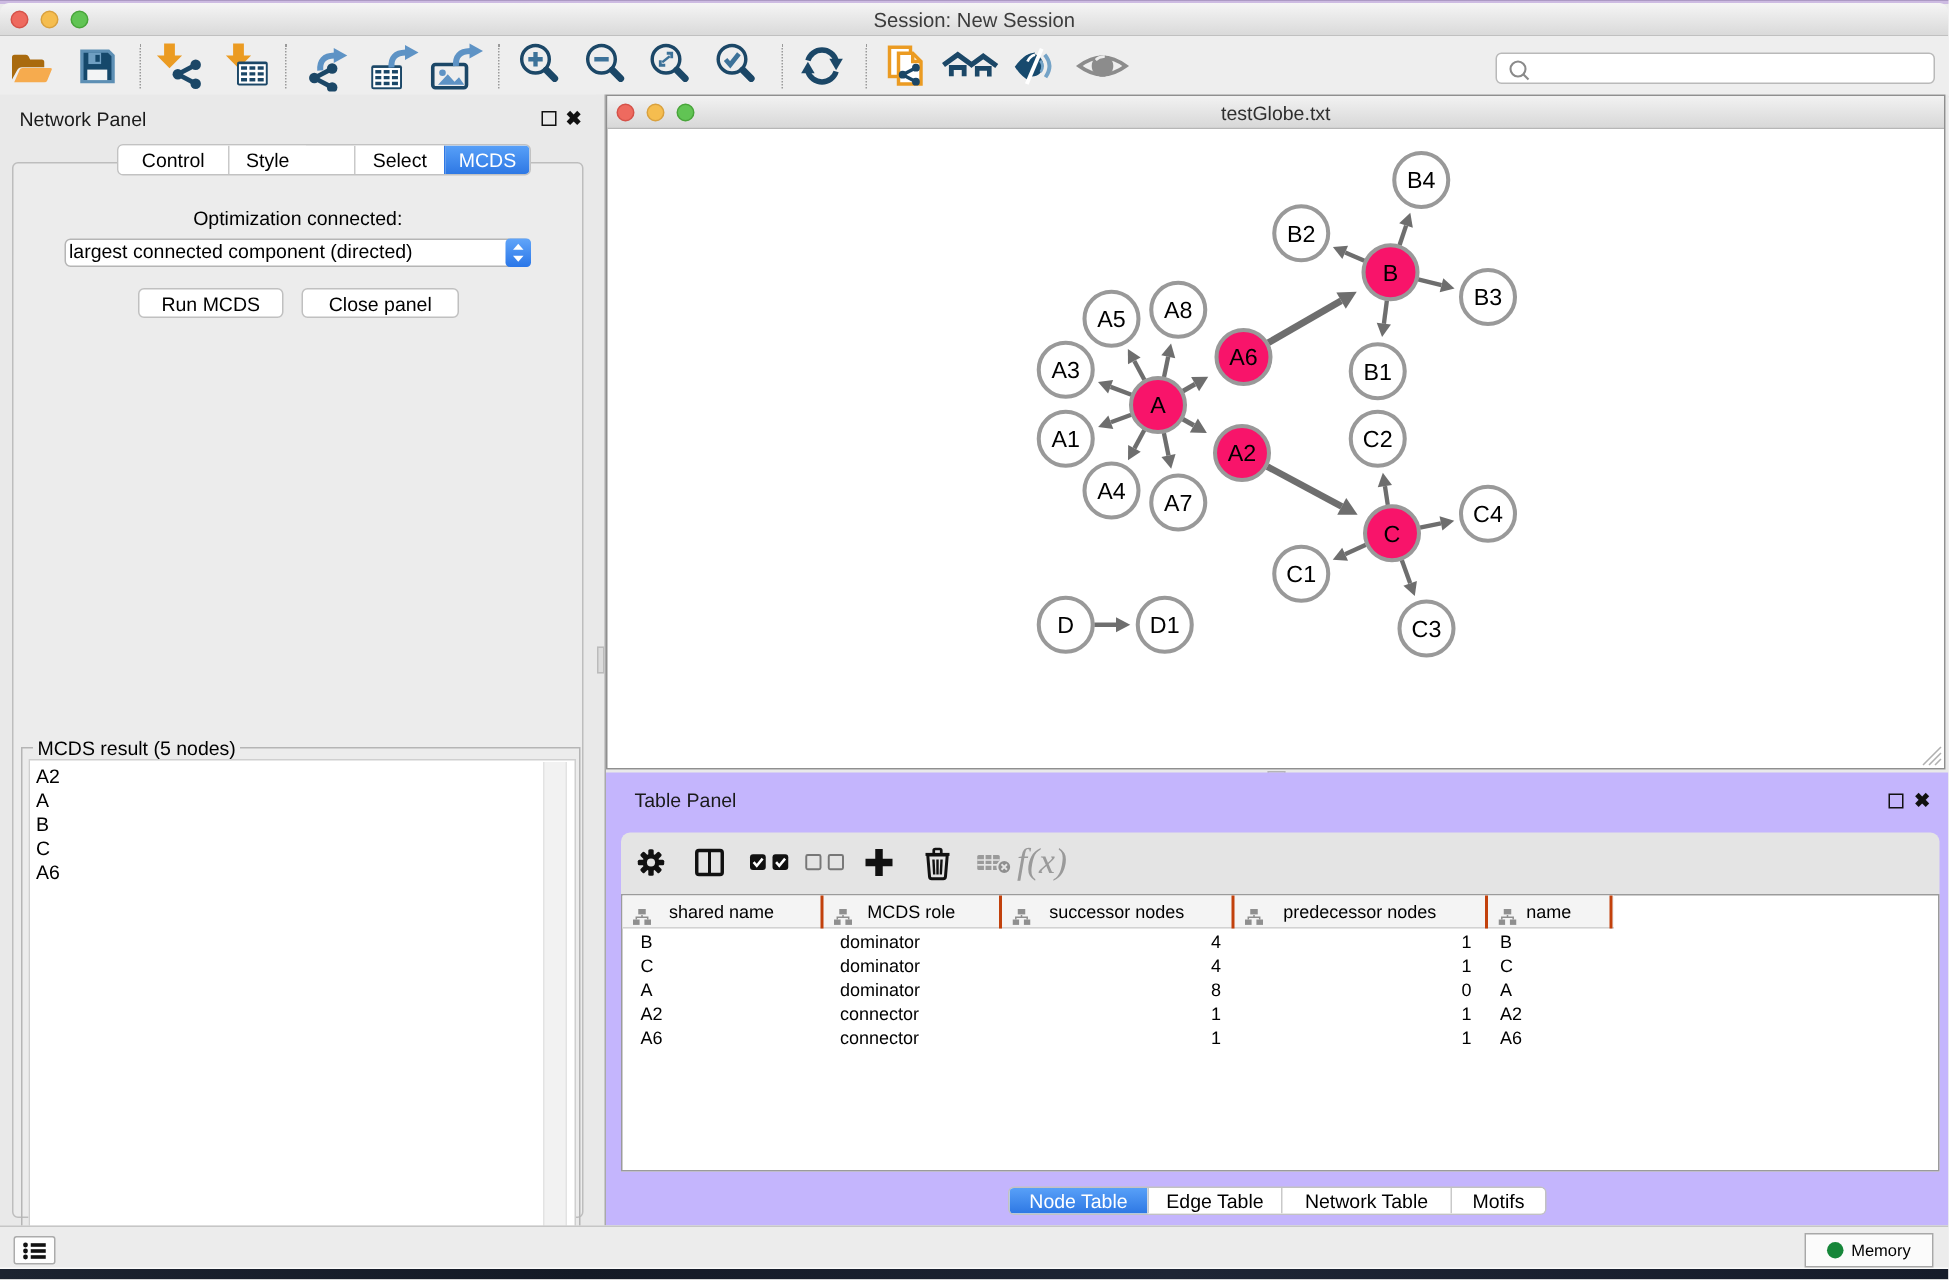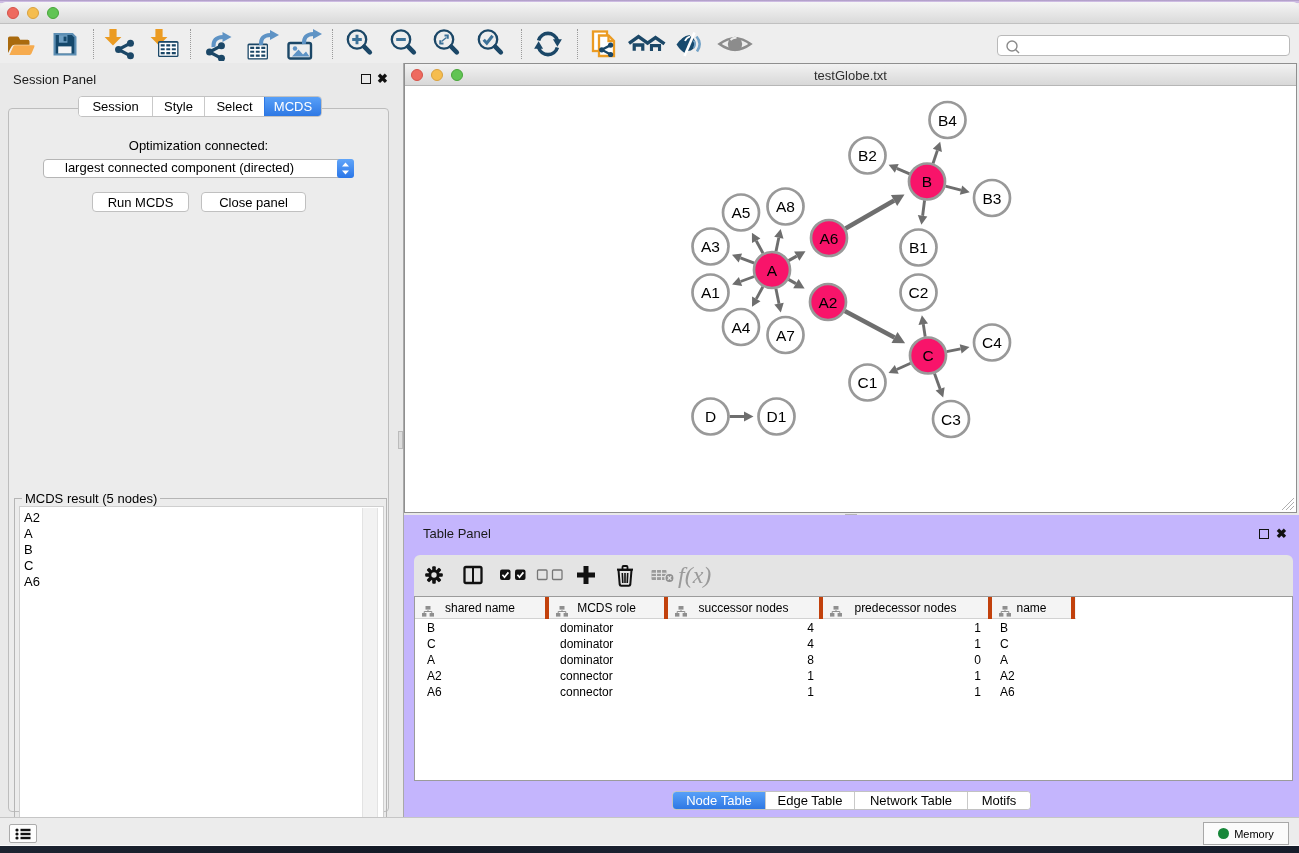--- a/index.html
+++ b/index.html
@@ -22,24 +22,24 @@
 .pfloat { position:absolute; width:10px; height:10px; border:1.5px solid #111; background:transparent; }
 .pclose { position:absolute; font-size:13px; font-weight:bold; color:#111; line-height:11px; }
 #ctrl-box { position:absolute; left:8px; top:45px; width:381px; height:704px; border:1px solid #bdbdbd; border-radius:4px; background:#ececec; }
 .tabgrp { position:absolute; display:flex; height:21px; border:1px solid #c2c2c2; border-radius:4px; overflow:hidden; background:#fff; }
 .tabgrp .tab { height:100%; display:flex; align-items:center; justify-content:center; font-size:13px; color:#000; background:#fff; border-left:1px solid #c9c9c9; }
 .tabgrp .tab:first-child { border-left:none; }
 .tabgrp .tab.sel { background:linear-gradient(#58a0f8,#2e78e4); color:#fff; border-left-color:#2e78e4; }
 #ctrl-tabs { left:78px; top:33px; }
 #ctrl-tabs .tab:nth-child(1){ width:73px; }
 #ctrl-tabs .tab:nth-child(2){ width:52px; }
-#ctrl-tabs .tab:nth-child(3){ width:60px; }
+#ctrl-tabs .tab:nth-child(3){ width:60px;margin-left:32px; }
 #ctrl-tabs .tab:nth-child(4){ width:57px; }
 #opt-label { position:absolute; left:0; top:75px; width:397px; text-align:center; font-size:13px; color:#000; }
-#opt-select { position:absolute; left:43px; top:96px; width:311px; height:19px; background:#fff; border:1px solid #b5b5b5; border-radius:4px; font-size:13px; color:#000; line-height:16px; padding-left:21px; }
+#opt-select { position:absolute; left:43px; top:96px; width:311px; height:19px; background:#fff; border:1px solid #b5b5b5; border-radius:4px; font-size:13px; color:#000; line-height:16px; padding-left:2px; }
 #opt-select .caps { position:absolute; right:-1px; top:-1px; width:17px; height:19px; background:linear-gradient(#61a5f9,#2a76e8); border-radius:3px; }
 .btn { position:absolute; height:20px; background:#fff; border:1px solid #c0c0c0; border-radius:4px; font-size:13px; color:#000; display:flex; align-items:center; justify-content:center; }
 #btn-run { left:92px; top:129px; width:97px; }
 #btn-close { left:201px; top:129px; width:105px; }
 #mcds-fs { position:absolute; left:14px; top:399px; width:373px; height:328px; border:1px solid #b5b5b5;margin-top:36px; }
 #mcds-legend { position:absolute; left:7px; top:-8px; background:#ececec; padding:0 3px; font-size:13px; color:#000; }
 #mcds-list { position:absolute; left:4px; top:7px; width:365px; height:316px; background:#fff; border:1px solid #cfcfcf; font-size:13px; line-height:16px; padding:3px 0 0 4px; color:#000; }
 #mcds-scroll { position:absolute; right:5px; top:1px; width:16px; height:314px; background:#f2f2f2; border-left:1px solid #e3e3e3; border-right:1px solid #e3e3e3; }
 #vsplit { position:absolute; left:397px; top:0; width:7px; height:754px; background:#e9e9e9; border-right:1px solid #a9a9a9; }
 #vsplit-grip { position:absolute; left:1px; top:368px; width:5px; height:18px; background:#dcdcdc; border:1px solid #bbb; }
@@ -47,41 +47,42 @@
 #net-titlebar { position:absolute; left:0; top:0; width:100%; height:22px; background:linear-gradient(#f2f2f2,#d8d8d8); border-bottom:1px solid #b6b6b6; }
 #net-titlebar .t-red { left:6px; } #net-titlebar .t-yel { left:26px; } #net-titlebar .t-grn { left:46px; }
 #net-title-text { position:absolute; top:4px; left:0; width:100%; text-align:center; font-size:13px; color:#2e2e2e; }
 #graph { position:absolute; left:0; top:22px; width:891px; height:426px; }
 #tablepanel { position:absolute; left:404px; top:452px; width:895px; height:302px; background:#c4b5fd; }
 #tp-title { position:absolute; left:19px; top:11px; font-size:13px; color:#1a1a1a; }
 #tp-toolbar { position:absolute; left:10px; top:40px; width:879px; height:41px; background:#e4e4e4; border-radius:6px 6px 0 0; }
 .tpi { position:absolute; top:7px; }
 #tp-table { position:absolute; left:10px; top:81px; width:879px; height:185px; background:#fff; border:1px solid #9b9b9b; }
 #tp-header { position:absolute; left:0; top:0; width:661px; height:22px; background:#f4f4f4; border-bottom:1px solid #d2d2d2; }
-.hcol { position:absolute; top:0; height:22px; border-right:4px solid #c2410c; font-size:12px; color:#000; text-align:center; line-height:22px; }
+.hcol { position:absolute; top:0; height:22px; border-right:2px solid #c2410c; font-size:12px; color:#000; text-align:center; line-height:22px; }
 .hico { position:absolute; left:7px; top:5px; }
 .trow { position:absolute; font-size:12px; color:#000; height:16px; line-height:16px; }
 #bot-tabs { left:268px; top:276px; height:19px; }
 #bot-tabs .tab:nth-child(1){ width:92px; }
 #bot-tabs .tab:nth-child(2){ width:89px; }
 #bot-tabs .tab:nth-child(3){ width:113px; }
 #bot-tabs .tab:nth-child(4){ width:63px; }
 #statusbar { position:absolute; left:0; top:815px; width:1299px; height:29px; background:#ececec; border-top:1px solid #c6c6c6; border-bottom:1px solid #fafafa; }
 #sb-listbtn { position:absolute; left:9px; top:6px; width:28px; height:19px; background:#fdfdfd; border:1px solid #ababab; border-radius:2px; display:flex; align-items:center; justify-content:center; }
 #sb-mem { position:absolute; right:10px; top:4px; width:86px; height:23px; background:#fbfbfb; border:1px solid #a8a8a8; font-size:11px; color:#000; display:flex; align-items:center; justify-content:center; gap:5px; }
 #sb-mem .dot { width:11px; height:11px; border-radius:50%; background:#168639; }
 #darkstrip { position:absolute; left:0; top:844px; width:1299px; height:7px; background:linear-gradient(90deg,#1c2330,#141a26 30%,#1e2535 60%,#161c2a); }
 </style>
 </head>
 <body>
 <div id="win">
   <div id="titlebar">
     <div class="tl t-red"></div>
       <div class="tl t-yel"></div>
       <div class="tl t-grn"></div>
+    <div id="title-text">Session: New Session</div>
   </div>
   <div id="toolbar">
       <div class="tbi" style="left:1px; width:40px;">
         <svg width="38" height="34" viewBox="0 0 38 34">
           <path d="M6 26 V11.2 Q6 9.5 7.7 9.5 h7.6 q1.2 0 1.7 1 l1.1 2.2 h7.7 q1.7 0 1.7 1.7 v3.4 H12.6 q-2.2 0-3.2 2 L6 26 Z" fill="#a96a0e"></path>
           <path d="M7.4 28 L11.2 19.4 q0.5-1.1 1.7-1.1 h18.6 q1.5 0 0.9 1.4 l-2.9 6.9 q-0.5 1.3-1.9 1.3 H7.4 Z" fill="#f6ab4e"></path>
         </svg>
       </div>
       <div class="tbi" style="left:45px; width:40px;">
         <svg width="34" height="34" viewBox="0 0 34 34">
@@ -228,26 +229,26 @@
       <div class="tbsep" style="left:577px;"></div>
       <div id="searchbox">
         <svg width="18" height="18" viewBox="0 0 18 18" style="position:absolute;left:6px;top:2px;">
           <circle cx="8" cy="8" r="5" fill="none" stroke="#8a8a8a" stroke-width="1.4"></circle>
           <line x1="11.5" y1="11.5" x2="15" y2="15" stroke="#8a8a8a" stroke-width="1.4"></line>
         </svg>
       </div>
     </div>
   <div id="mainarea">
     <div id="ctrlpanel">
-      <div id="ctrl-title">Session Panel</div>
+      <div id="ctrl-title">Network Panel</div>
       <div class="pfloat" style="left:361px; top:11px;"></div>
       <div class="pclose" style="left:377px; top:10px;">✖</div>
       <div id="ctrl-box"></div>
       <div class="tabgrp" id="ctrl-tabs">
-        <div class="tab">Session</div>
+        <div class="tab">Control</div>
           <div class="tab">Style</div>
           <div class="tab">Select</div>
           <div class="tab sel">MCDS</div>
       </div>
       <div id="opt-label">Optimization connected:</div>
       <div id="opt-select">largest connected component (directed)
         <div class="caps"><svg width="17" height="19" viewBox="0 0 17 19">
               <path d="M8.5 3.5 L12 7.5 H5 Z" fill="#fff"></path>
               <path d="M8.5 15.5 L5 11.5 H12 Z" fill="#fff"></path>
             </svg></div>

